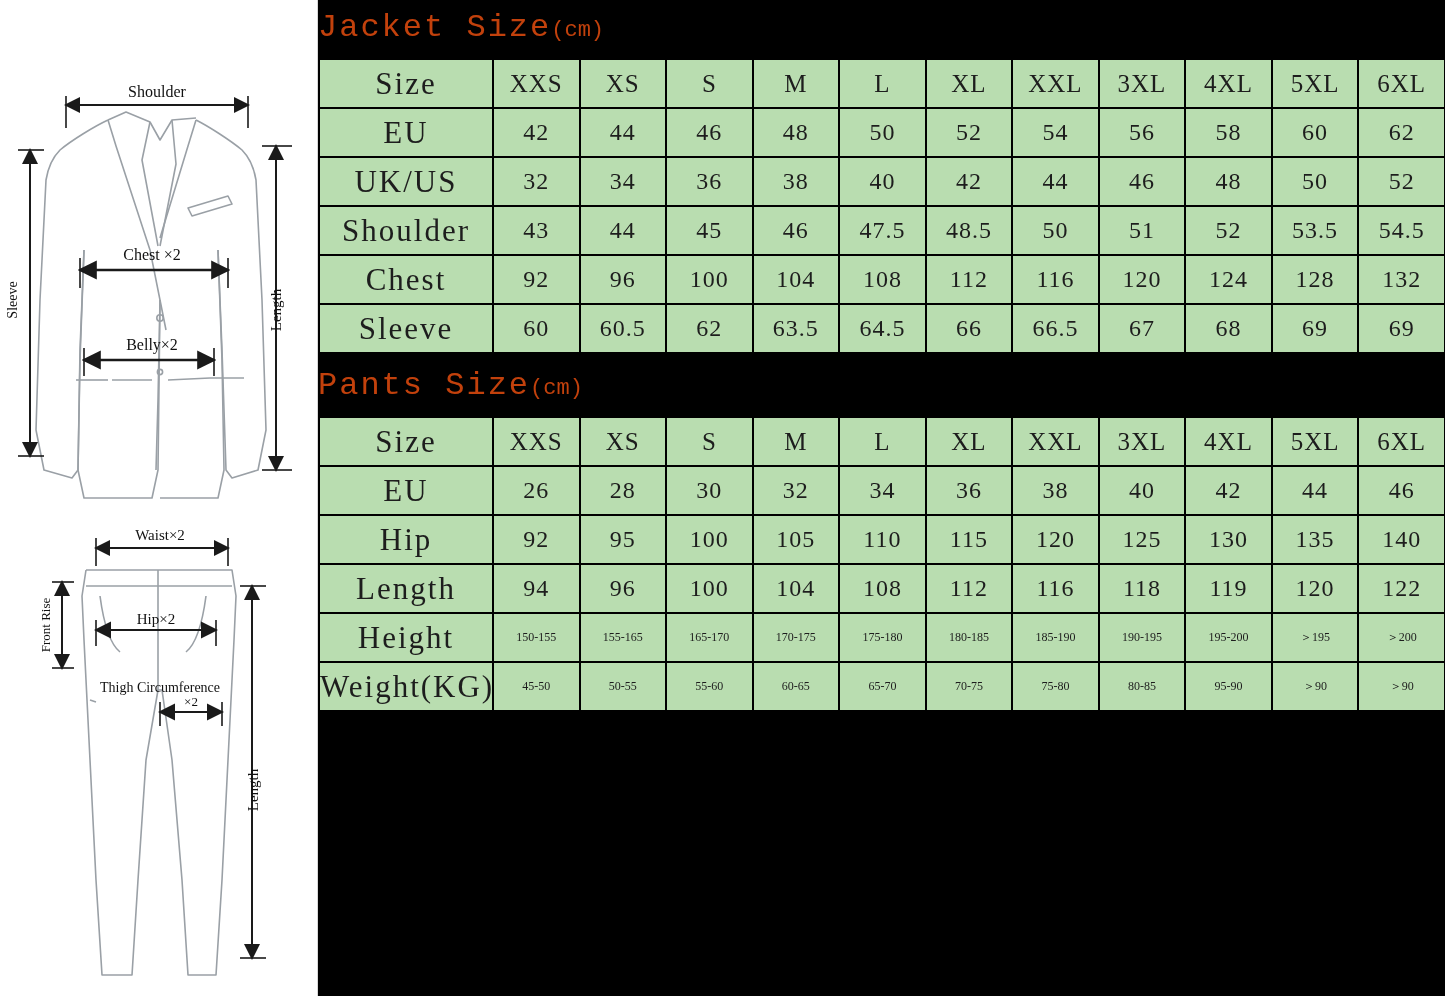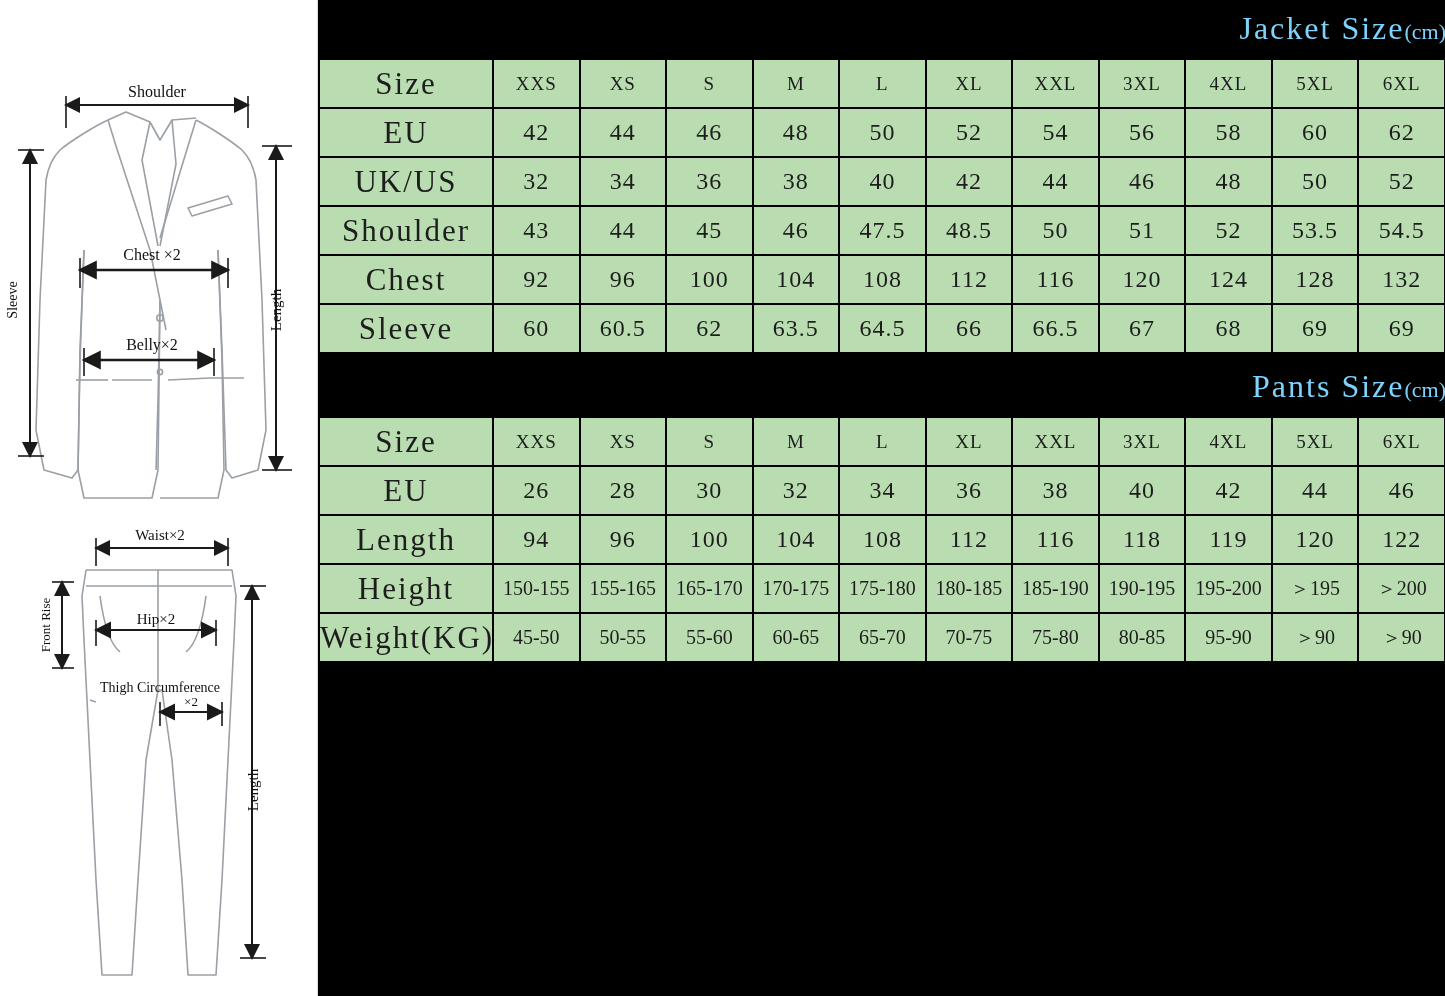--- a/index.html
+++ b/index.html
@@ -39,25 +39,25 @@
     position: relative;
     width: 1128px;
     height: 996px;
     flex: 0 0 1128px;
     background: #000000;
     display: flex;
     flex-direction: column;
   }
   .table-title {
     background: #000000;
-    color: #7dd3fc;
-    text-align: right;
+    color: #c2410c;
+    text-align: left;
     letter-spacing: 2px;
     font-size: 32px;
-    font-family: Liberation Serif, serif;
+    font-family: Liberation Mono, monospace;
     padding: 12px 0 14px 0;
     line-height: 1;
     white-space: nowrap;
   }
   .table-title .unit {
     font-size: 22px;
     letter-spacing: 0;
   }
   table.size-table {
     border-collapse: separate;
@@ -76,25 +76,25 @@
     padding: 0;
     height: 47px;
     white-space: nowrap;
     overflow: hidden;
   }
   table.size-table td.rowhead {
     font-size: 31px;
     letter-spacing: 2px;
   }
   table.size-table td.colhead {
-    font-size: 19px;
+    font-size: 25px;
     letter-spacing: 1px;
   }
   table.size-table td.small {
-    font-size: 20px;
+    font-size: 12px;
     letter-spacing: 0;
     text-align: center;
   }
   col.c0 { width: 172px; }
   .spacer { flex: 0 0 4px; background: #000; }
   .jacket-wrap, .pants-wrap { background: #000; }
 </style>
 </head>
 <body>
 
@@ -335,20 +335,34 @@
               <td>32</td>
               <td>34</td>
               <td>36</td>
               <td>38</td>
               <td>40</td>
               <td>42</td>
               <td>44</td>
               <td>46</td>
             </tr>
             <tr>
+              <td class="rowhead">Hip</td>
+              <td>92</td>
+              <td>95</td>
+              <td>100</td>
+              <td>105</td>
+              <td>110</td>
+              <td>115</td>
+              <td>120</td>
+              <td>125</td>
+              <td>130</td>
+              <td>135</td>
+              <td>140</td>
+            </tr>
+            <tr>
               <td class="rowhead">Length</td>
               <td>94</td>
               <td>96</td>
               <td>100</td>
               <td>104</td>
               <td>108</td>
               <td>112</td>
               <td>116</td>
               <td>118</td>
               <td>119</td>

